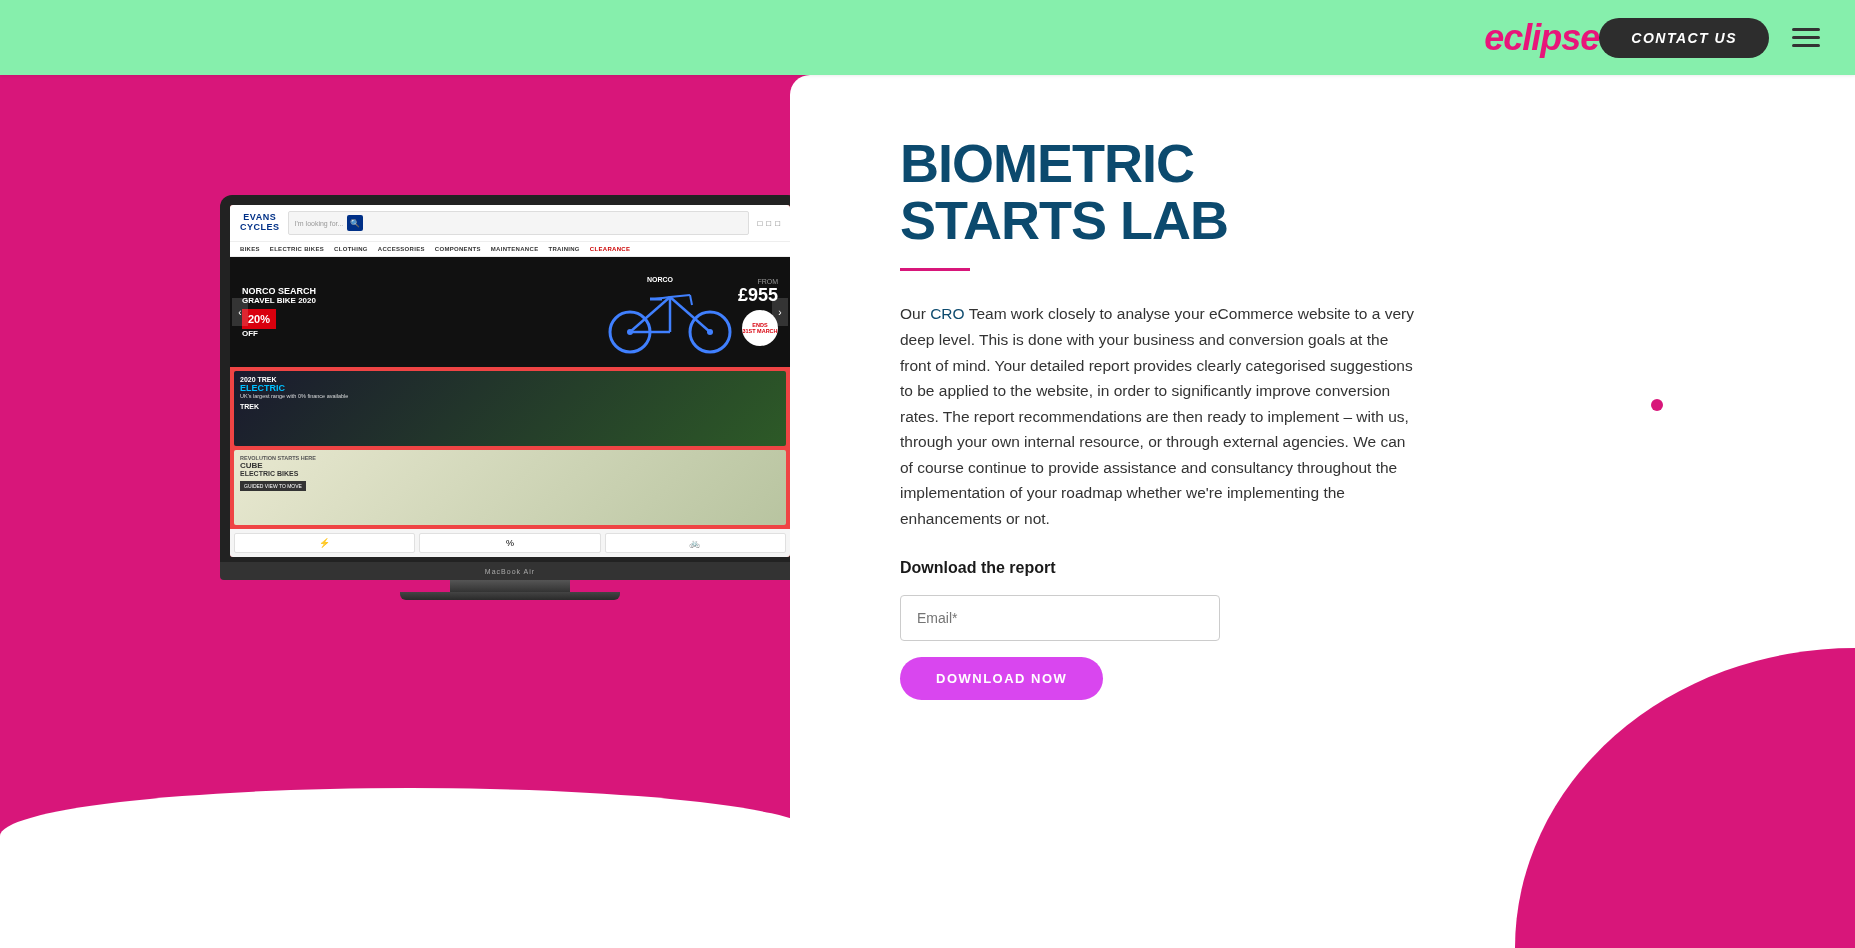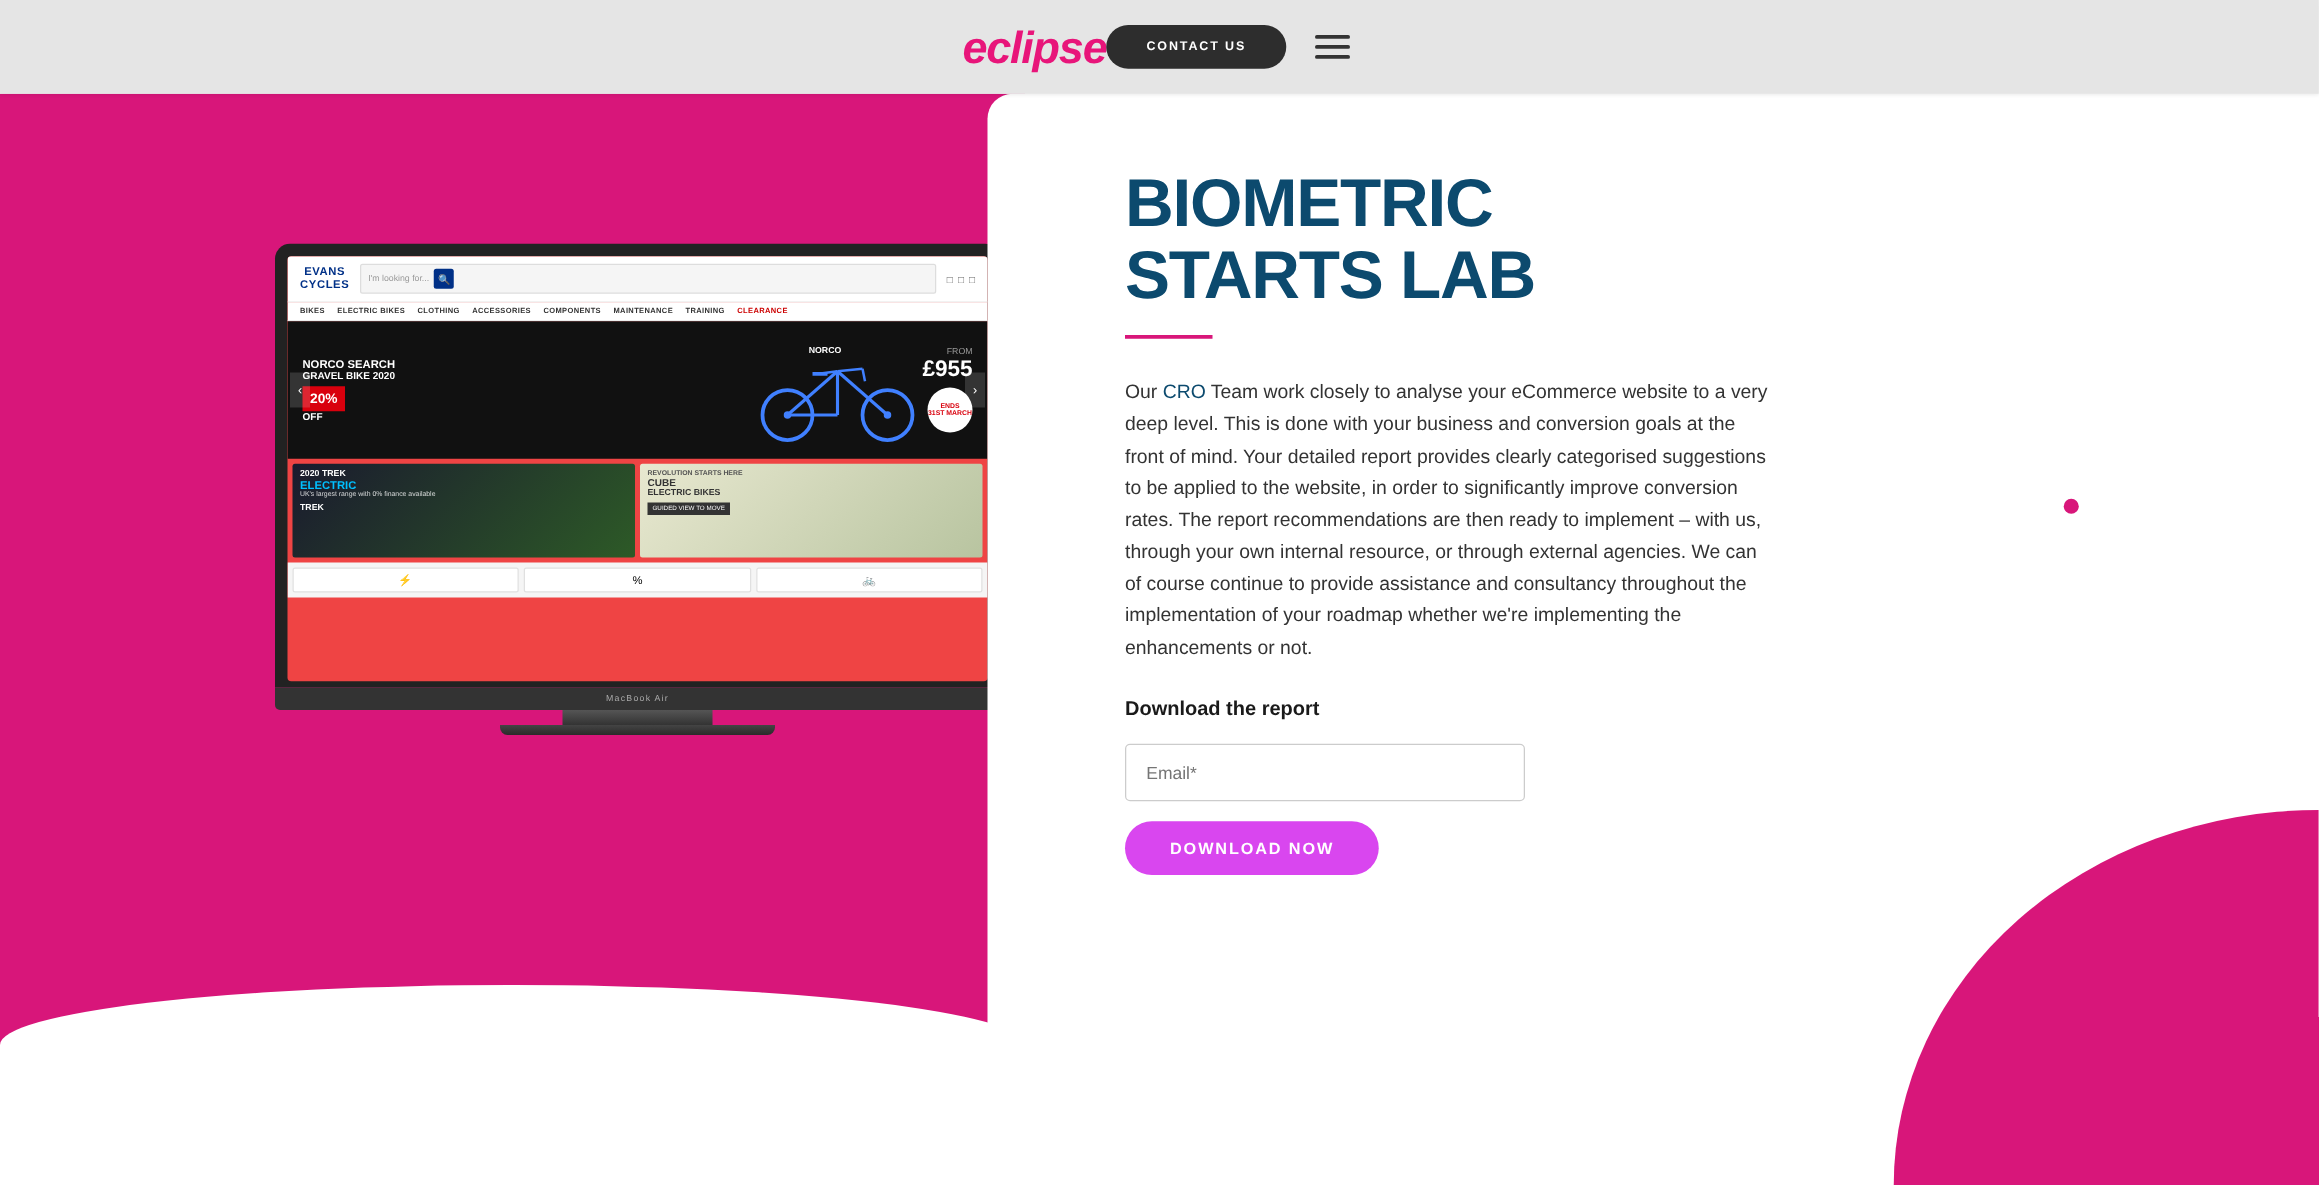--- a/index.html
+++ b/index.html
@@ -3,24 +3,24 @@
   <meta charset="utf-8">
   <style>
     * { margin: 0; padding: 0; box-sizing: border-box; }
     body { font-family: Arial, Helvetica, sans-serif; background: #fff; overflow-x: hidden; width: 1855px; min-height: 948px; }
 
     
     .header {
       position: fixed;
       top: 0; left: 0; right: 0;
       height: 75px;
-      background: #e5e5e5;
-      display: flex;
-      align-items: center;
-      justify-content: center;
+      background: #86efac;
+      display: flex;
+      align-items: center;
+      justify-content: flex-end;
       padding: 0 30px 0 30px;
       z-index: 100;
       box-shadow: 0 1px 3px rgba(0,0,0,0.08);
     }
     .logo {
       font-size: 36px;
       font-weight: 900;
       color: #e8157a;
       letter-spacing: -1px;
       font-style: italic;
@@ -29,25 +29,26 @@
       display: flex;
       align-items: center;
       gap: 18px;
     }
     .contact-btn {
       background: #2d2d2d;
       color: #fff;
       border: none;
       border-radius: 25px;
       padding: 12px 32px;
-      font-size: 10px;
+      font-size: 14px;
       font-weight: 700;
       letter-spacing: 1.5px;
       cursor: pointer;
       text-transform: uppercase;
+      font-style: italic;
     }
     .hamburger {
       display: flex;
       flex-direction: column;
       gap: 5px;
       cursor: pointer;
       padding: 5px;
     }
     .hamburger span {
       display: block;
@@ -243,20 +244,21 @@
       z-index: 10;
     }
     .prev-arrow { left: 2px; }
     .next-arrow { right: 2px; }
 
     
     .sub-banners {
       display: flex;
       gap: 4px;
       padding: 4px;
+      flex-direction: column;
     }
     .sub-banner {
       flex: 1;
       min-height: 75px;
       border-radius: 2px;
       overflow: hidden;
       position: relative;
     }
     .sub-banner-trek {
       background: linear-gradient(135deg, #1a1a2e 0%, #2d5a27 100%);

